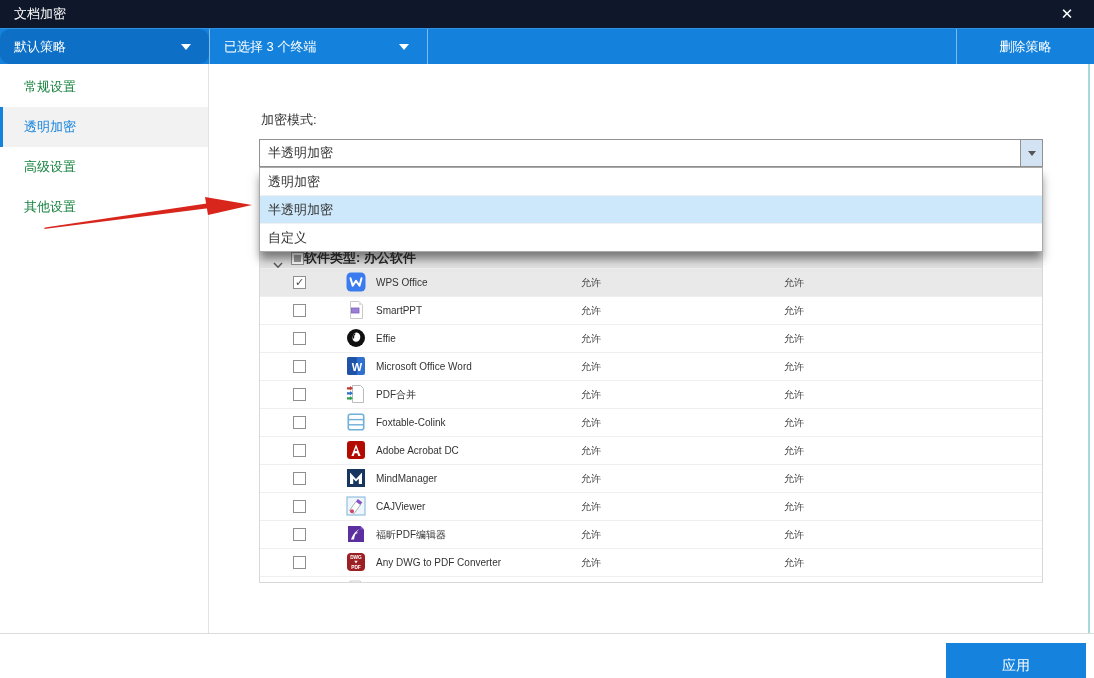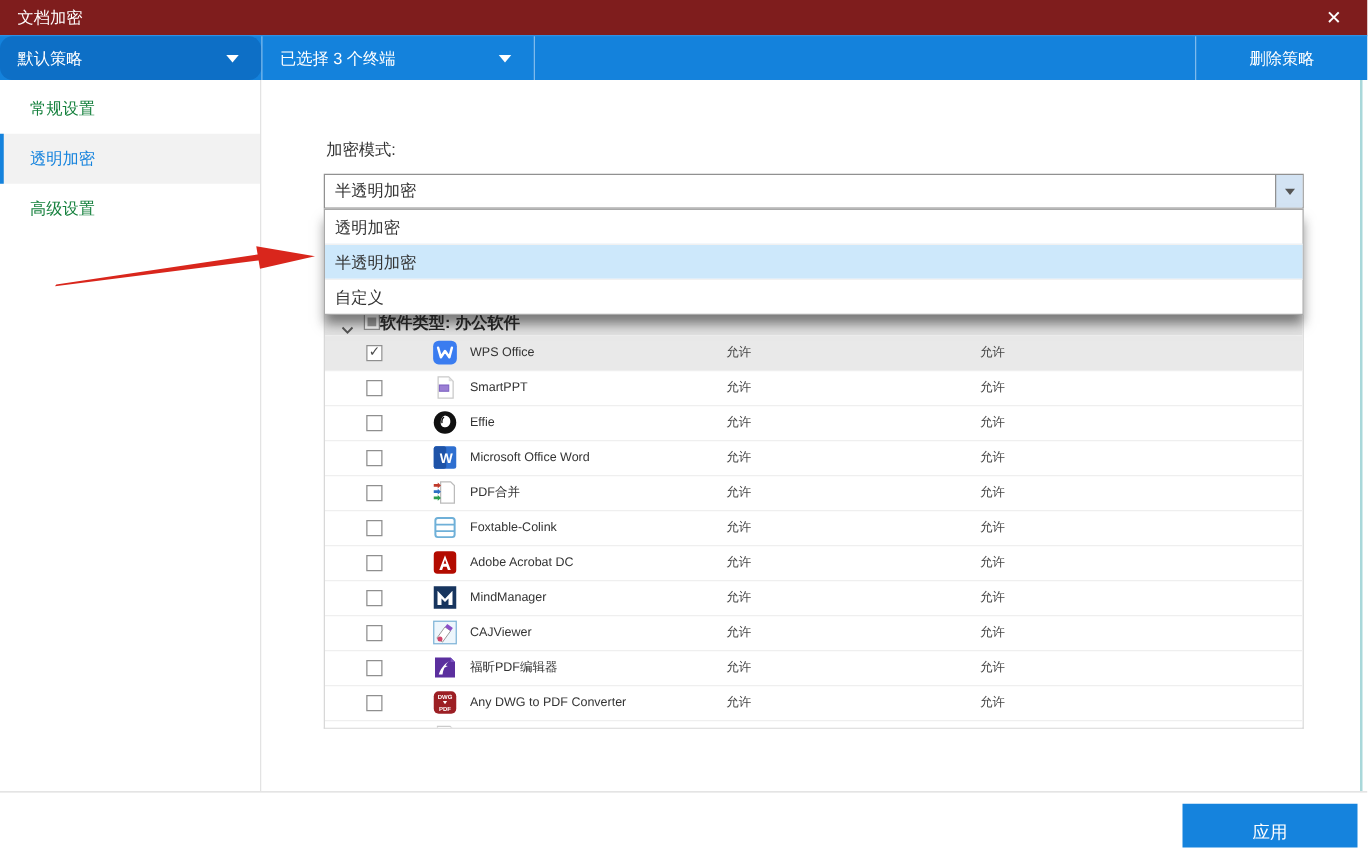--- a/index.html
+++ b/index.html
@@ -2,21 +2,21 @@
 <html><head>
 <meta charset="utf-8">
 <style>
   html,body{margin:0;padding:0;}
   body{
     width:1094px;height:678px;position:relative;overflow:hidden;
     background:#fff;font-family:"Liberation Sans","DejaVu Sans",sans-serif;
     -webkit-font-smoothing:antialiased;
   }
   
-  .titlebar{position:absolute;left:0;top:0;width:1094px;height:28px;background:#7f1d1d;}
+  .titlebar{position:absolute;left:0;top:0;width:1094px;height:28px;background:#0f172a;}
   .titlebar .title{position:absolute;left:14px;top:0;line-height:28px;color:#fff;font-size:13px;}
   .close-btn{position:absolute;right:12px;top:0;width:30px;height:28px;color:#fff;font-size:15px;
     display:flex;align-items:center;justify-content:center;cursor:pointer;}
   
   .toolbar{position:absolute;left:0;top:28px;width:1094px;height:36px;background:#1482dc;border-top:1px solid #2e91e3;box-sizing:border-box;}
   .tb-dd{position:absolute;top:0;height:35px;color:#fff;font-size:13px;cursor:pointer;}
   .tb-dd .lbl{position:absolute;left:14px;top:0;line-height:35px;}
   .tb-caret{position:absolute;right:18px;top:15px;width:0;height:0;
     border-left:5px solid transparent;border-right:5px solid transparent;border-top:6px solid #fff;}
   .tb-policy{left:0;width:209px;background:#0d6fc6;border-radius:10px;}
@@ -90,20 +90,21 @@
   <span class="tb-sep s2"></span>
   <span class="tb-sep s3"></span>
   <button class="tb-delete">删除策略</button>
 </div>
 
 <div class="sidebar">
     <div class="sb-items">
       <div class="sb-item">常规设置</div>
       <div class="sb-item active">透明加密</div>
       <div class="sb-item">高级设置</div>
+      <div class="sb-item">其他设置</div>
     </div>
   </div>
 
 <div class="enc-label">加密模式:</div>
 
 <div class="select-box">
   <span class="select-value">半透明加密</span>
   <span class="select-btn">
     <span class="sel-caret"></span>
   </span>

